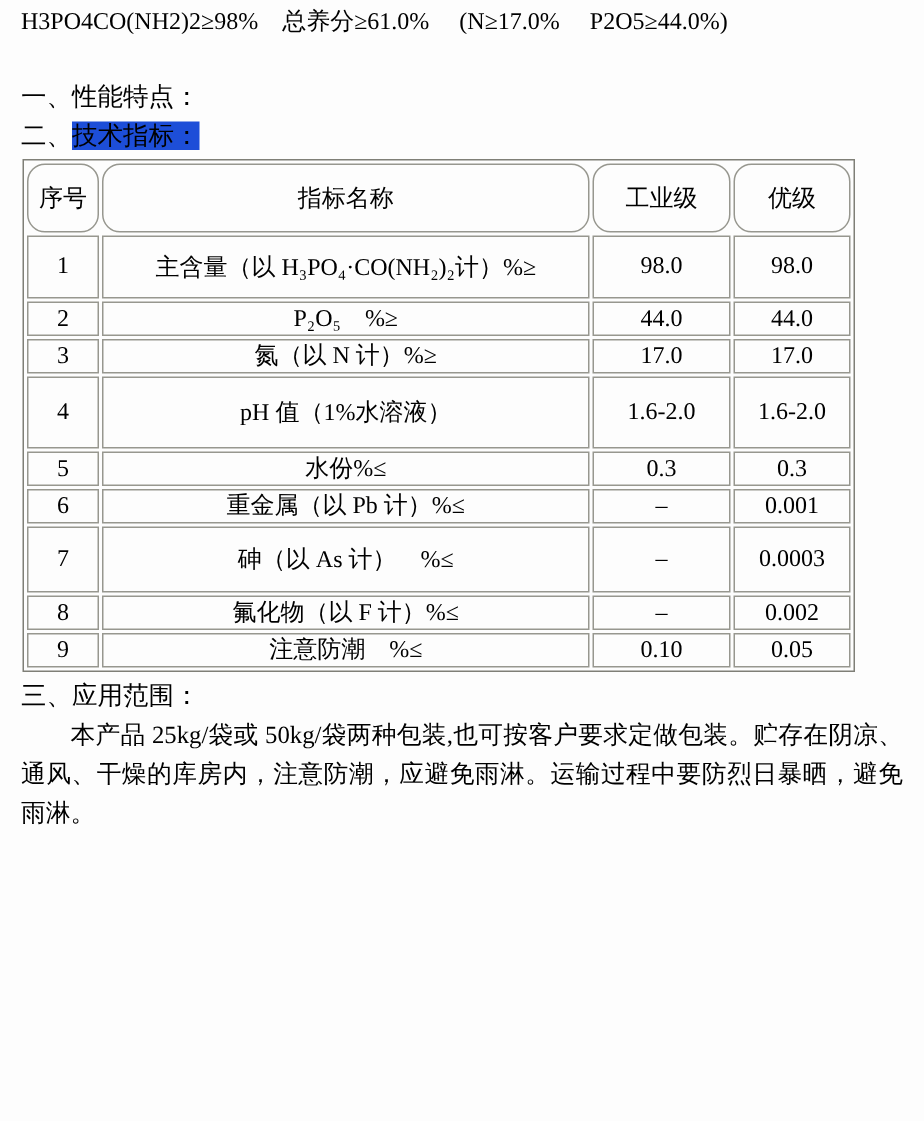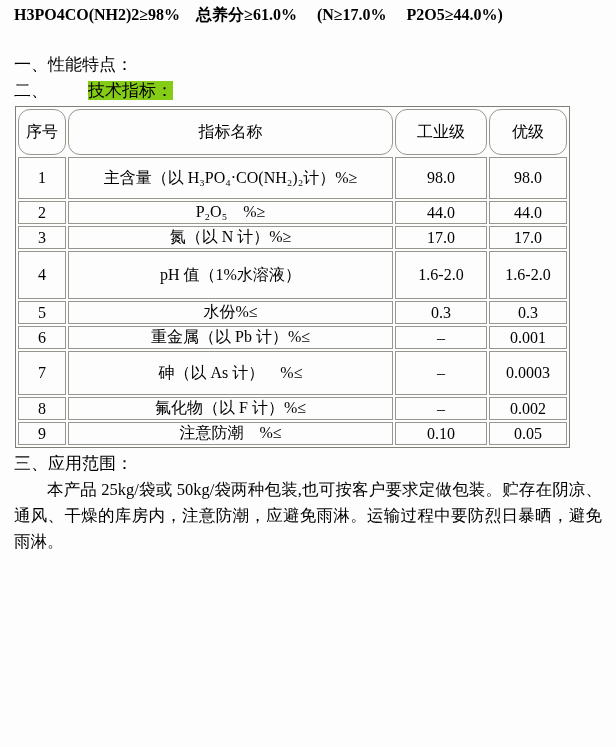--- a/index.html
+++ b/index.html
@@ -26,32 +26,30 @@
     color:#3a4a6b;
     letter-spacing:0;
   }
 
   
   .subtitle{
     font-size:16px;
     line-height:22px;
     margin:0 0 26px 0;
     white-space:nowrap;
-    font-weight:bold;
   }
 
   
   .sec-heading{
     font-size:17px;
     line-height:26px;
     margin:0;
   }
   .sec-heading .hl{
-    background:#84cc16;
-    margin-left:40px;
+    background:#1d4ed8;
   }
   .para{
     font-size:16.5px;
     line-height:26px;
     margin:0;
     text-indent:2em;
     text-align:justify;
   }
 
   

